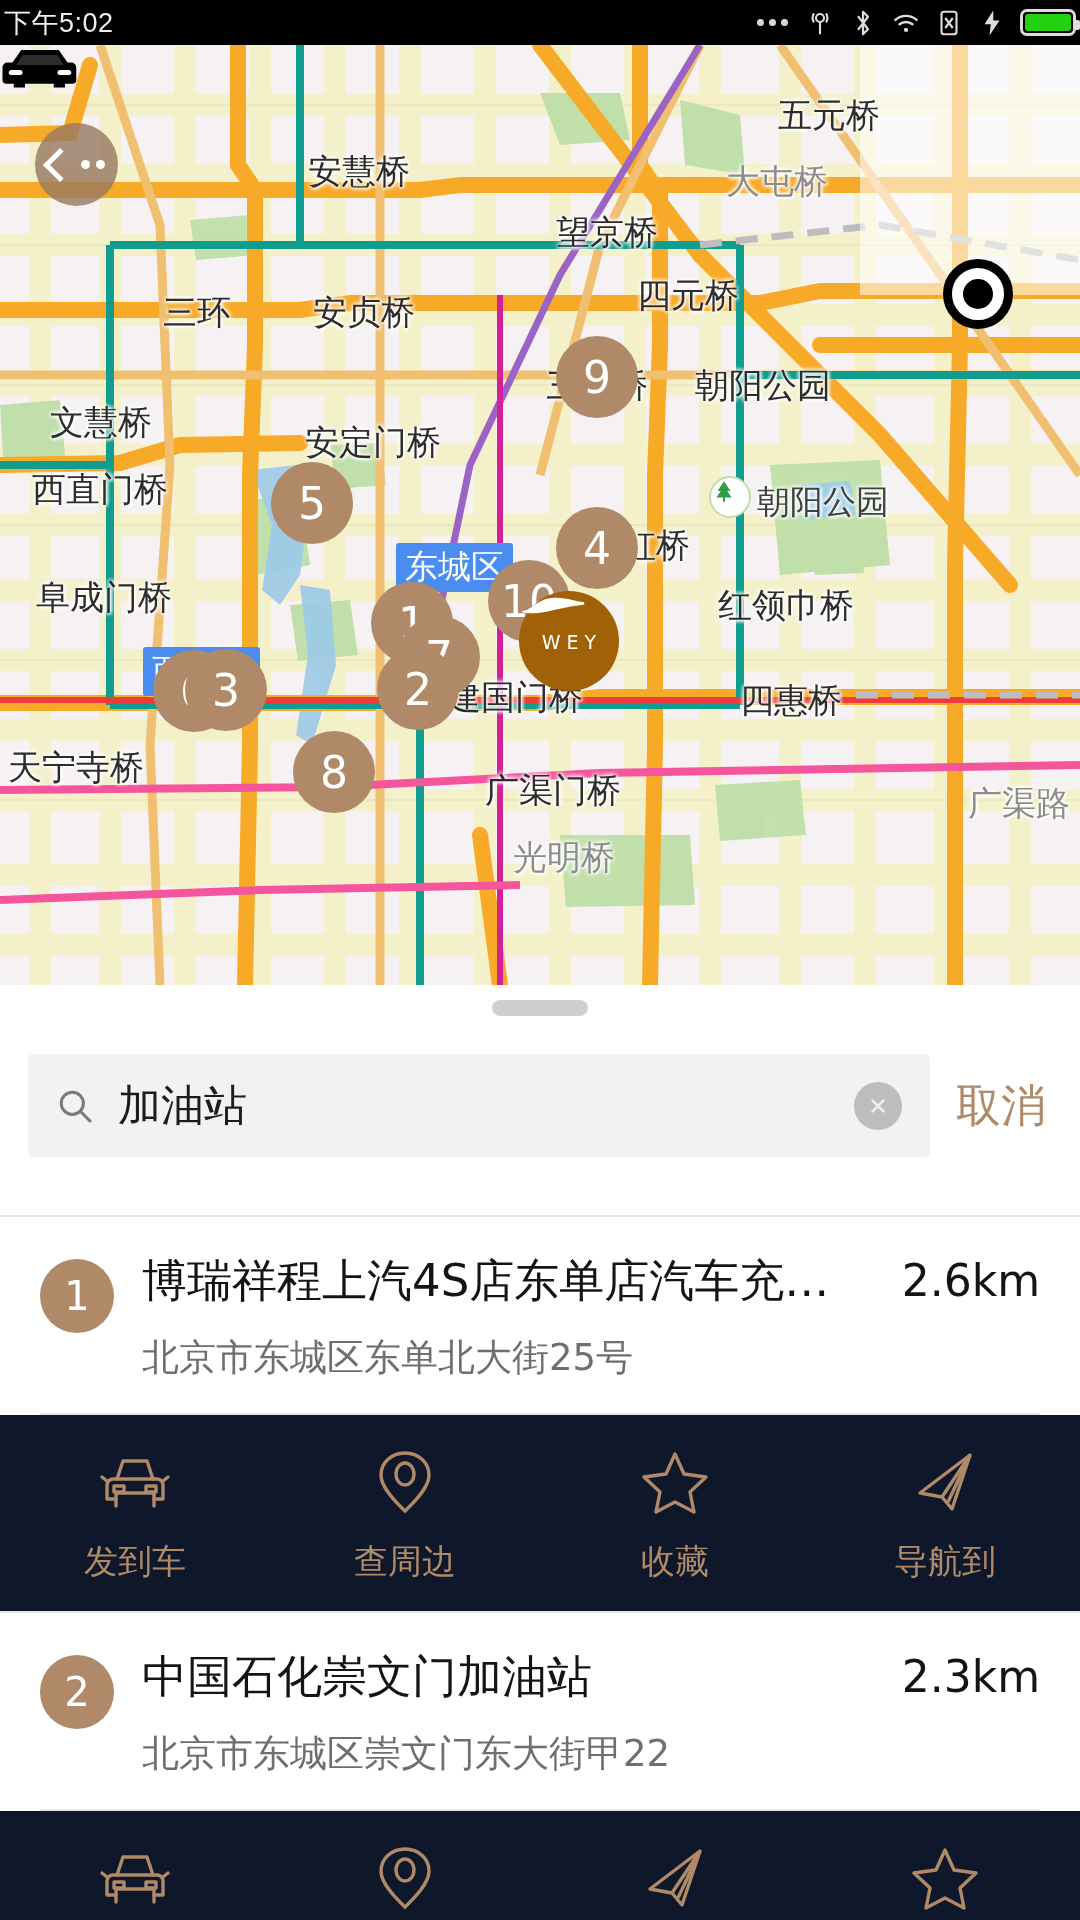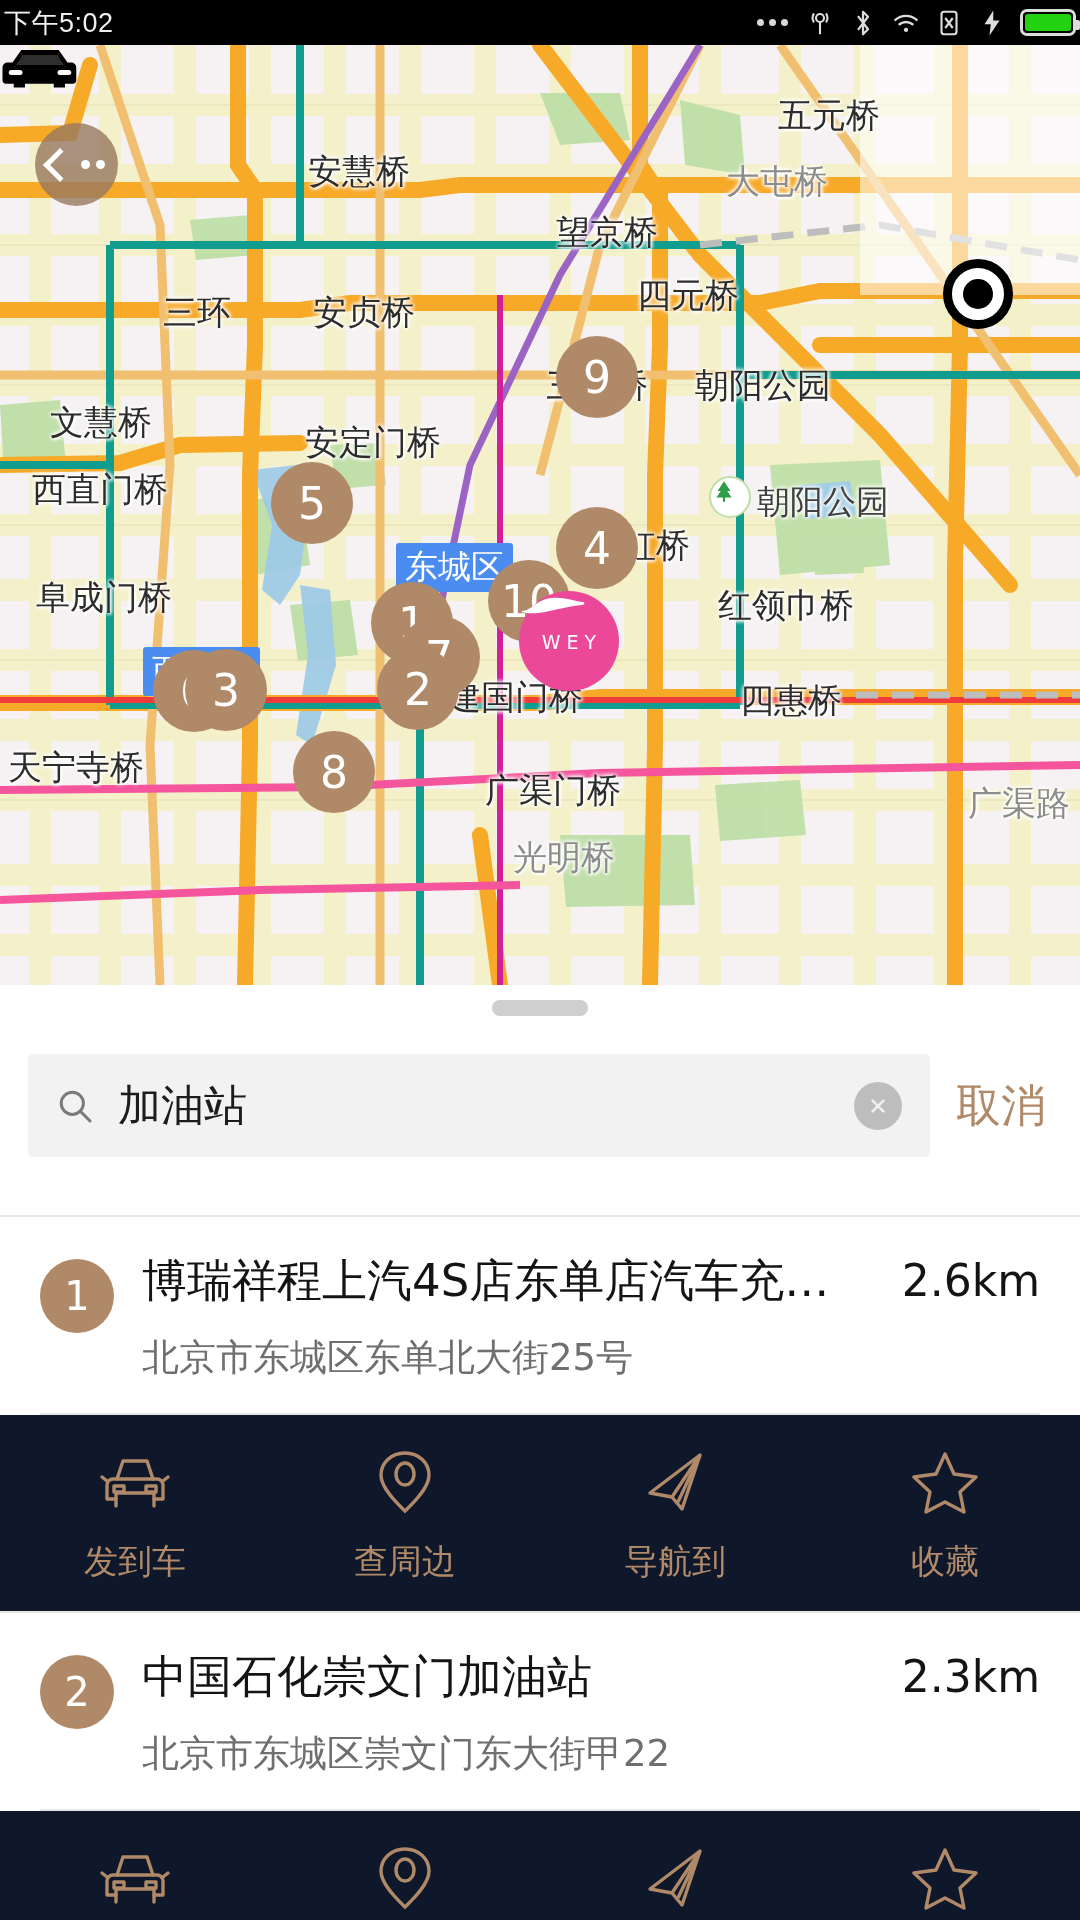--- a/index.html
+++ b/index.html
@@ -64,21 +64,21 @@
   }
   .pin:after{
     content:""; position:absolute; bottom:-12px; left:50%;
     transform:translateX(-50%) rotate(45deg);
     width:26px;height:26px; background:#b08a68; border-radius:0 0 6px 0;
     z-index:-1;
   }
 
   .wey-badge{
     position:absolute; width:100px; height:100px; border-radius:50%;
-    background:#ec4899; display:flex; flex-direction:column;
+    background:#a16207; display:flex; flex-direction:column;
     align-items:center; justify-content:center; gap:2px;text-align:right;
   }
   .wey-badge .wtxt{
     color:#fff; font-size:19px; letter-spacing:6px; font-family:"DejaVu Sans",sans-serif;
     margin-top:2px; padding-left:6px;
   }
 
   .map-back-btn{
     position:absolute; left:35px; top:78px; width:83px; height:83px;
     border-radius:50%; background:rgba(150,120,95,.80);
@@ -415,37 +415,37 @@
       <span class="action-ico">
         <svg width="60" height="66" viewBox="0 0 60 66">
           <path d="M30 4 C16 4 6 14 6 26 C6 40 24 56 30 62 C36 56 54 40 54 26 C54 14 44 4 30 4 Z" fill="none" stroke="#b08a68" stroke-width="3.4"></path>
           <ellipse cx="30" cy="25" rx="9" ry="11" fill="none" stroke="#b08a68" stroke-width="3.4"></ellipse>
         </svg>
       </span>
       <span class="action-label">查周边</span>
     </div>
     <div class="action">
       <span class="action-ico">
+        <svg width="68" height="64" viewBox="0 0 68 64">
+          <path d="M34 4 L43 24 L65 27 L49 42 L53 62 L34 52 L15 62 L19 42 L3 27 L25 24 Z" fill="none" stroke="#b08a68" stroke-width="3.4" stroke-linejoin="round"></path>
+        </svg>
+      </span>
+      <span class="action-label">收藏</span>
+    </div>
+    <div class="action">
+      <span class="action-ico">
         <svg width="66" height="66" viewBox="0 0 66 66">
           <g fill="none" stroke="#b08a68" stroke-width="3.4" stroke-linejoin="round">
             <path d="M58 6 L8 44 L30 48 L40 60 Z"></path>
             <path d="M58 6 L30 48"></path>
             <path d="M58 6 L36 53"></path>
           </g>
         </svg>
       </span>
       <span class="action-label">导航到</span>
-    </div>
-    <div class="action">
-      <span class="action-ico">
-        <svg width="68" height="64" viewBox="0 0 68 64">
-          <path d="M34 4 L43 24 L65 27 L49 42 L53 62 L34 52 L15 62 L19 42 L3 27 L25 24 Z" fill="none" stroke="#b08a68" stroke-width="3.4" stroke-linejoin="round"></path>
-        </svg>
-      </span>
-      <span class="action-label">收藏</span>
     </div>
   </div>
 
   <div class="divider"></div>
 
   <div class="result wide">
     <div class="result-num">2</div>
     <div class="result-body">
       <div class="result-line1">
         <div class="result-title">中国石化崇文门加油站</div>

